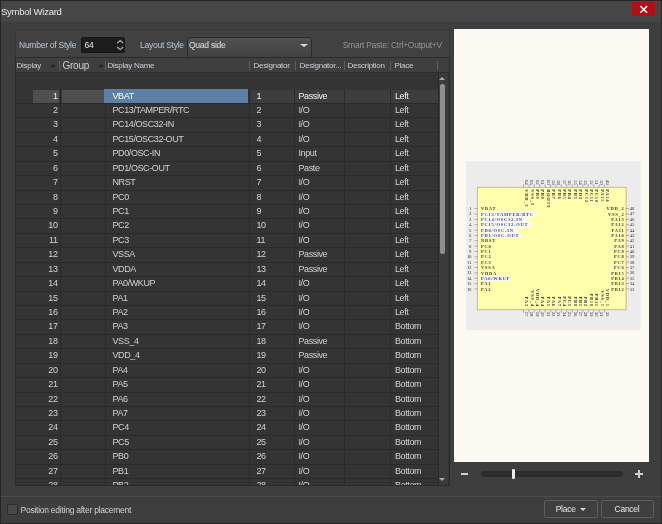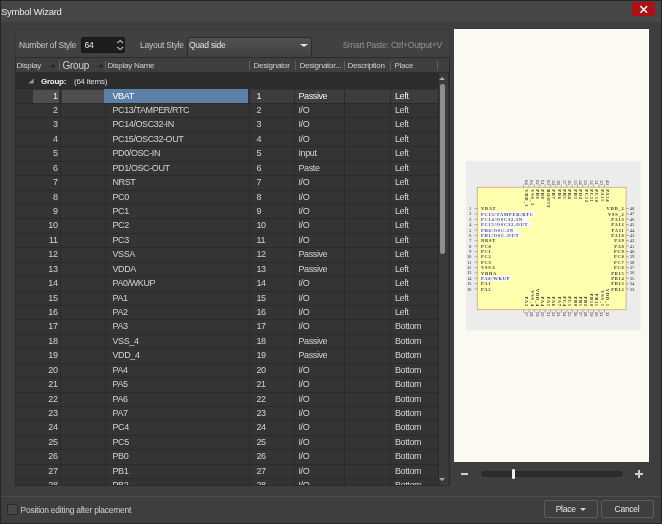--- a/index.html
+++ b/index.html
@@ -44,27 +44,20 @@
   <div class="abs" style="left:34px;top:5.8px;width:0;height:0;border-left:3.2px solid transparent;border-right:3.2px solid transparent;border-bottom:3.2px solid #242424"></div>
   <div class="abs" style="left:82px;top:5.8px;width:0;height:0;border-left:3.2px solid transparent;border-right:3.2px solid transparent;border-bottom:3.2px solid #242424"></div>
   <div class="abs" style="left:43.5px;top:2.8px;width:1px;height:9.5px;background:#5f5f5f"></div>
   <div class="abs" style="left:89px;top:2.8px;width:1px;height:9.5px;background:#5f5f5f"></div>
   <div class="abs" style="left:233px;top:2.8px;width:1px;height:9.5px;background:#5f5f5f"></div>
   <div class="abs" style="left:279px;top:2.8px;width:1px;height:9.5px;background:#5f5f5f"></div>
   <div class="abs" style="left:328px;top:2.8px;width:1px;height:9.5px;background:#5f5f5f"></div>
   <div class="abs" style="left:374.5px;top:2.8px;width:1px;height:9.5px;background:#5f5f5f"></div>
   <div class="abs" style="left:421px;top:2.8px;width:1px;height:9.5px;background:#5f5f5f"></div>
 
-  <div class="abs" style="left:0;top:14.8px;width:433px;height:16.7px;background:#2c2c2c">
-    <svg width="12" height="8" style="position:absolute;left:12px;top:5.2px">
-        <polygon points="5.7,0.5 5.7,5.4 0.2,5.4" fill="#949494"></polygon>
-      </svg>
-    <span style="position:absolute;left:25.5px;top:0;line-height:17.2px;color:#efefef;font-weight:bold;font-size:8px">Group:</span>
-    <span style="position:absolute;left:58.5px;top:0;line-height:17.2px;color:#dcdcdc;font-size:8px">(64 items)</span>
-  </div>
   <div class="abs" style="left:0;top:0;width:423.5px;height:427px;overflow:hidden">
 <div style="position:absolute;left:0;top:31.50px;width:423px;height:14.43px;border-bottom:1px solid #2a2a2a;box-sizing:border-box">
         <div style="position:absolute;left:17.5px;top:0;width:25.5px;height:13.4px;background:#4f4f4f"></div>
         <div style="position:absolute;left:46px;top:0;width:44px;height:13.4px;background:#4f4f4f"></div>
         <div style="position:absolute;left:88.8px;top:-0.5px;width:143.7px;height:14px;background:#5d80a6"></div>
         <div style="position:absolute;left:234.5px;top:0;width:188.5px;height:13.4px;background:#3d3d3d"></div>
         <div style="position:absolute;left:0;top:0;width:42px;height:13.4px;text-align:right;line-height:13.9px;color:#eef2f5;font-size:9px;letter-spacing:-0.4px">1</div>
         <div style="position:absolute;left:97px;top:0;height:13.4px;line-height:13.9px;color:#fff;font-size:9px;letter-spacing:-0.4px">VBAT</div>
         <div style="position:absolute;left:241px;top:0;height:13.4px;line-height:13.9px;color:#eef2f5;font-size:9px;letter-spacing:-0.4px">1</div>
         <div style="position:absolute;left:283px;top:0;height:13.4px;line-height:13.9px;color:#eef2f5;font-size:9px;letter-spacing:-0.4px">Passive</div>

